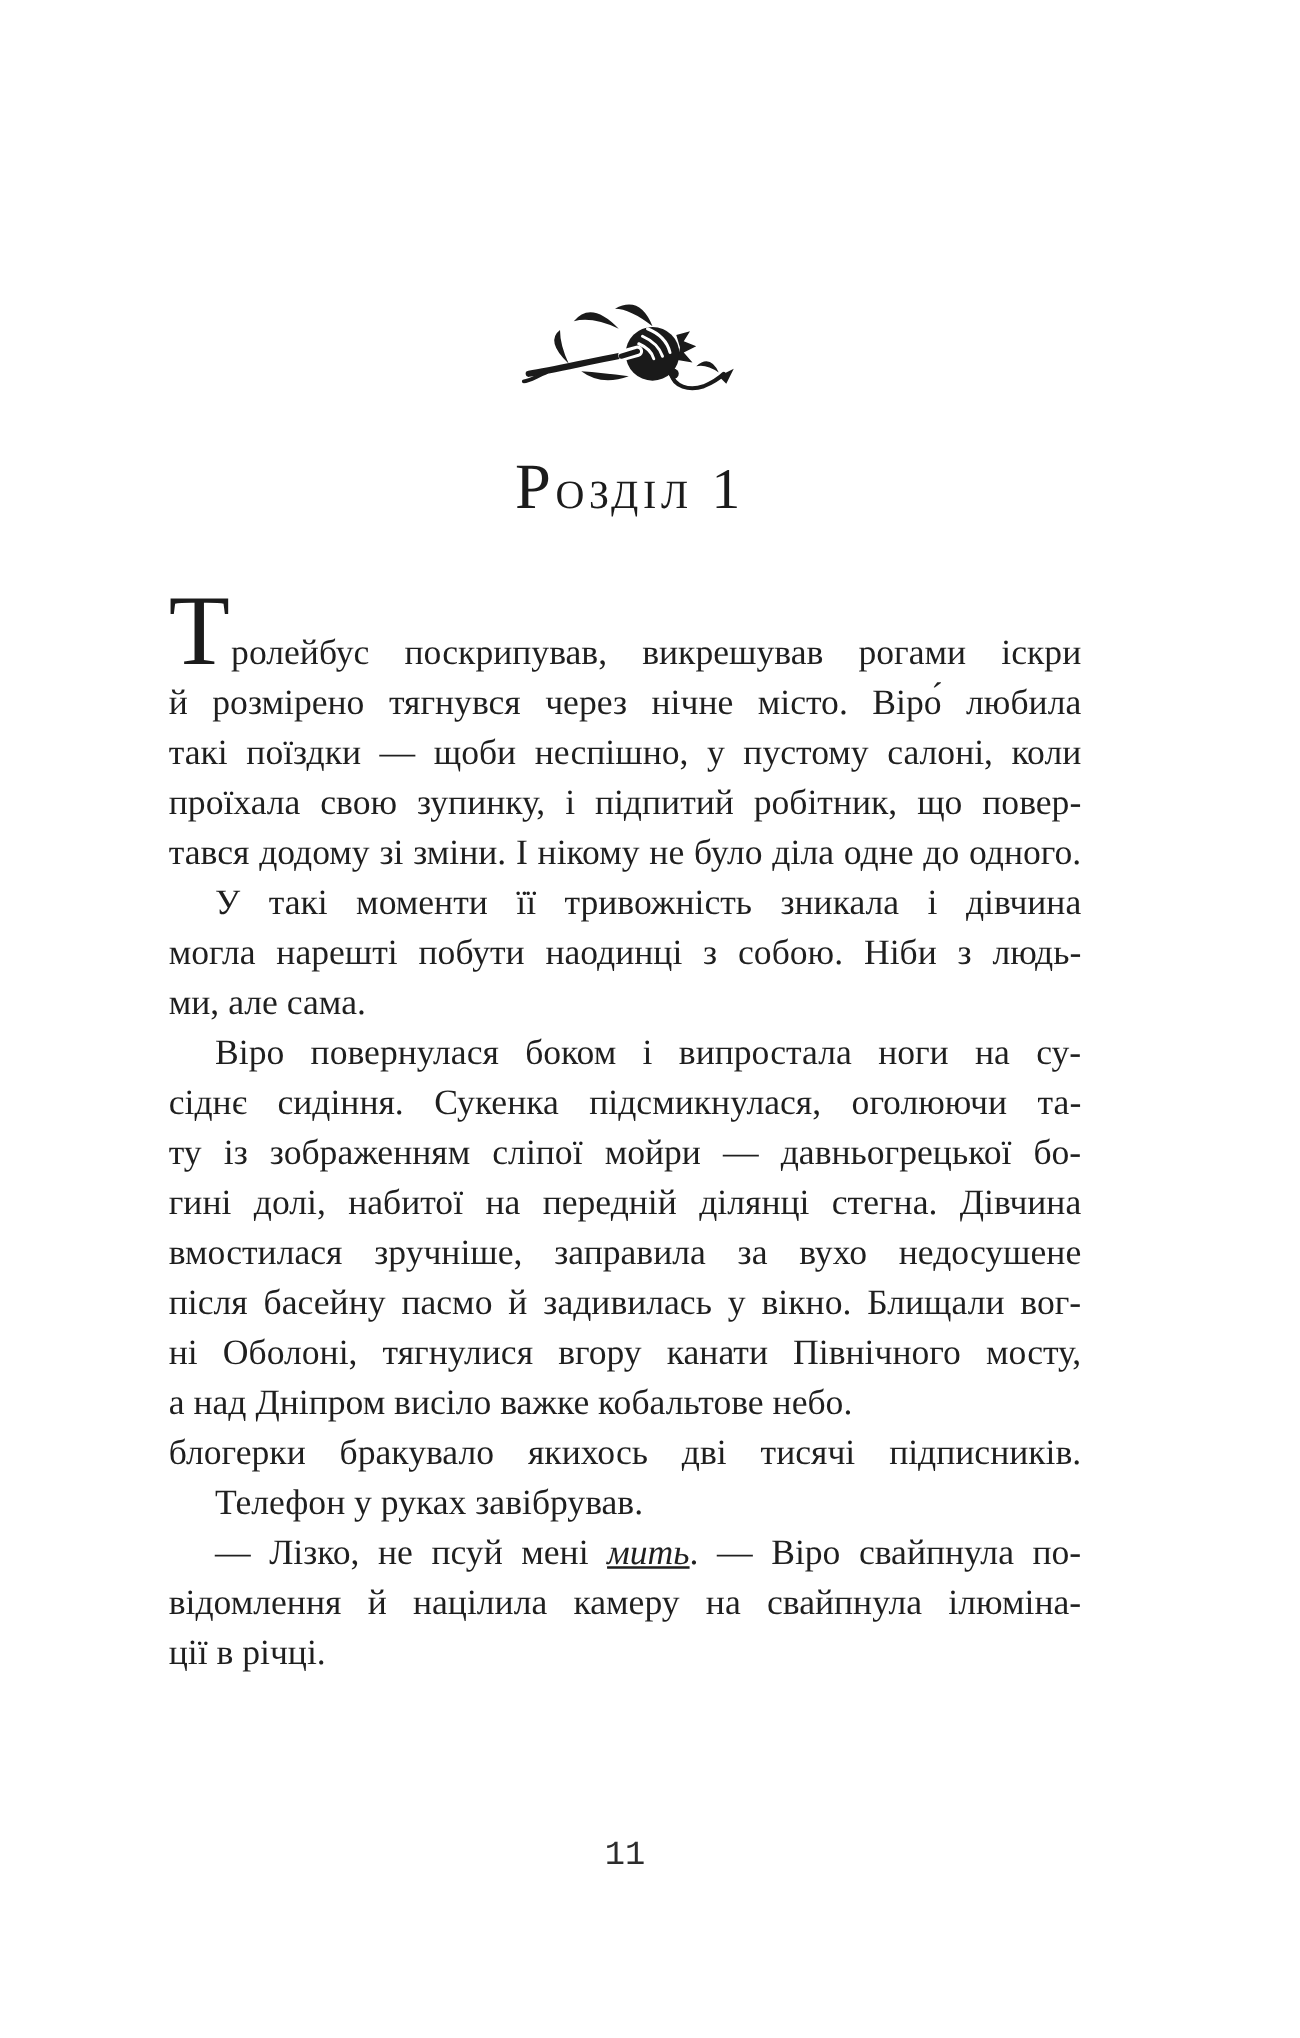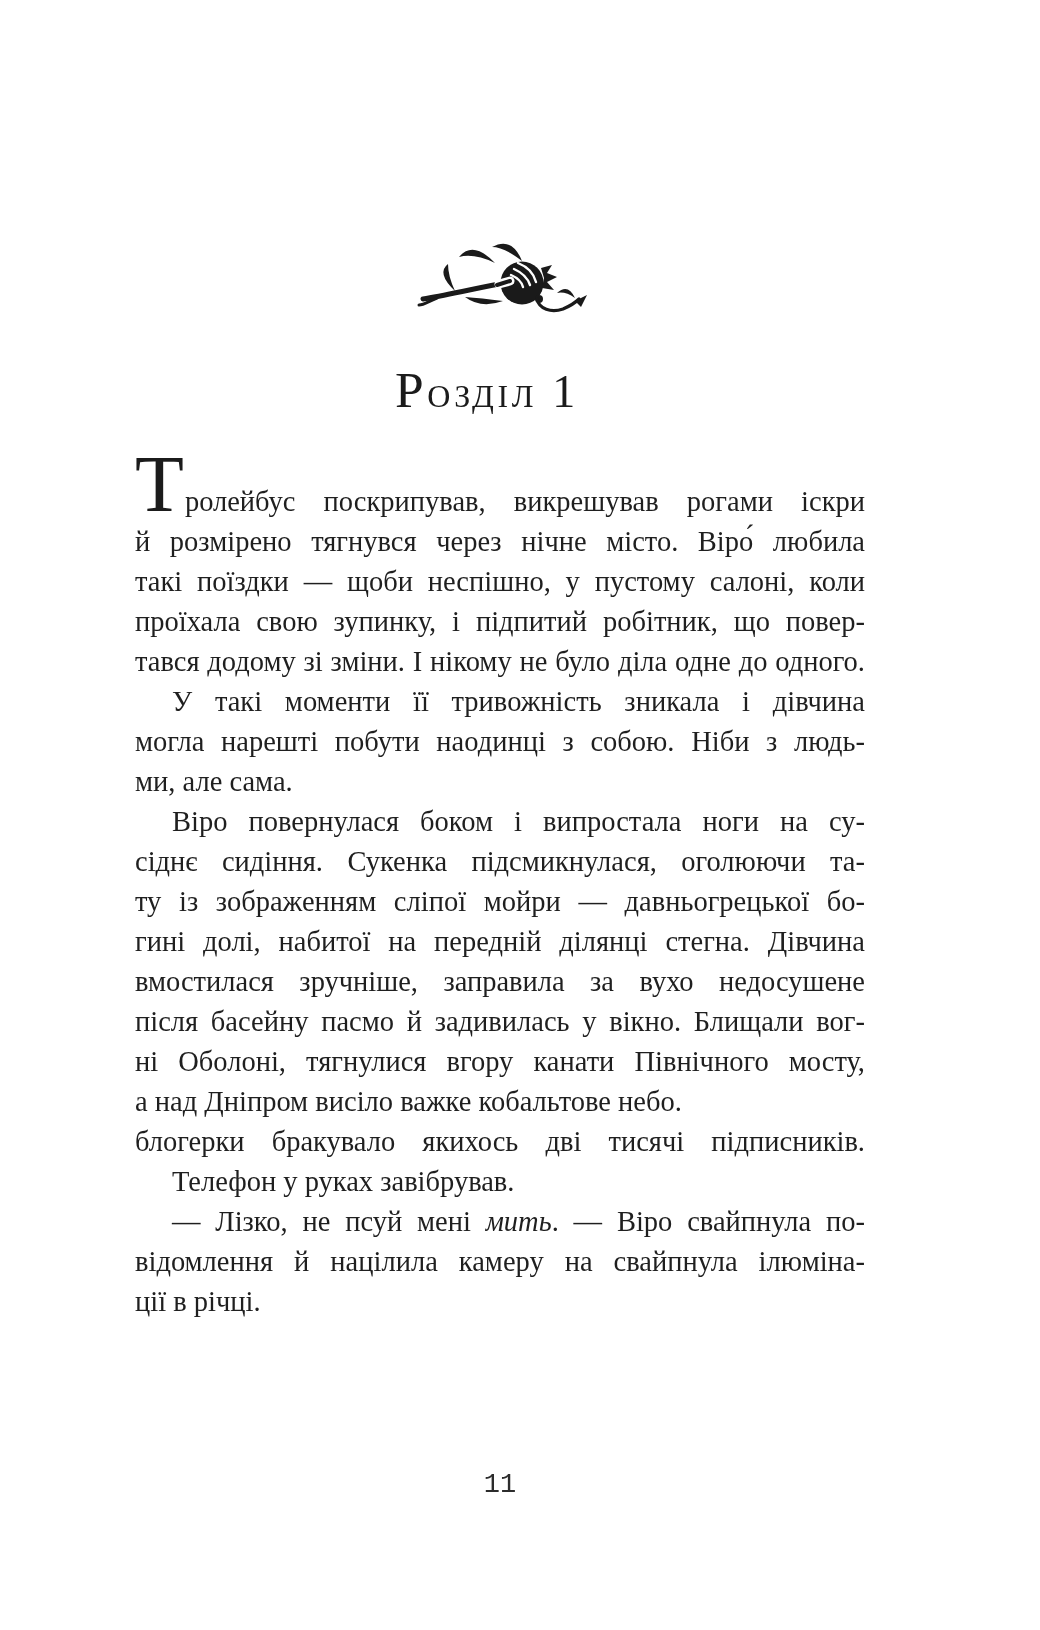--- a/index.html
+++ b/index.html
@@ -7,49 +7,49 @@
     position:relative;
     width:1040px;height:1630px;
     background:#ffffff;
     overflow:hidden;
     font-family:"Liberation Serif","DejaVu Serif",serif;
   }
   .ornament{
     position:absolute;left:415px;top:235px;width:180px;height:100px;
   }
   .chapter-title{
-    position:absolute;left:122px;top:364px;width:730px;
+    position:absolute;left:139px;top:364px;width:730px;
     text-align:center;
     font-size:46px;line-height:52px;
     letter-spacing:0.08em;
     font-variant:small-caps;
     color:#1b1b1b;
     white-space:nowrap;
   }
   .chapter-title::first-letter{font-size:1.12em;}
   .bodytext{
-    position:absolute;left:135px;top:482px;width:730px;
+    position:absolute;left:135px;top:503px;width:730px;
     color:#1f1f1f;
     font-size:28.5px;
   }
   .line{
     height:40px;line-height:40px;
     text-align:justify;
     text-align-last:justify;
     overflow:visible;
   }
   .line.end{text-align-last:left;}
   .line.indent{padding-left:37px;}
   .initial{
     font-size:80px;
     line-height:0;
     letter-spacing:1px;
     color:#1b1b1b;
   }
-  .it{font-style:italic;}
+  .it{font-style:italic;text-decoration:underline;}
   .page-number{
     position:absolute;left:135px;top:1470px;width:730px;
     text-align:center;
     font-size:27px;line-height:30px;
     color:#2c2c2c;
     font-family:Liberation Mono, monospace;
   }
 </style>
 </head>
 <body>

